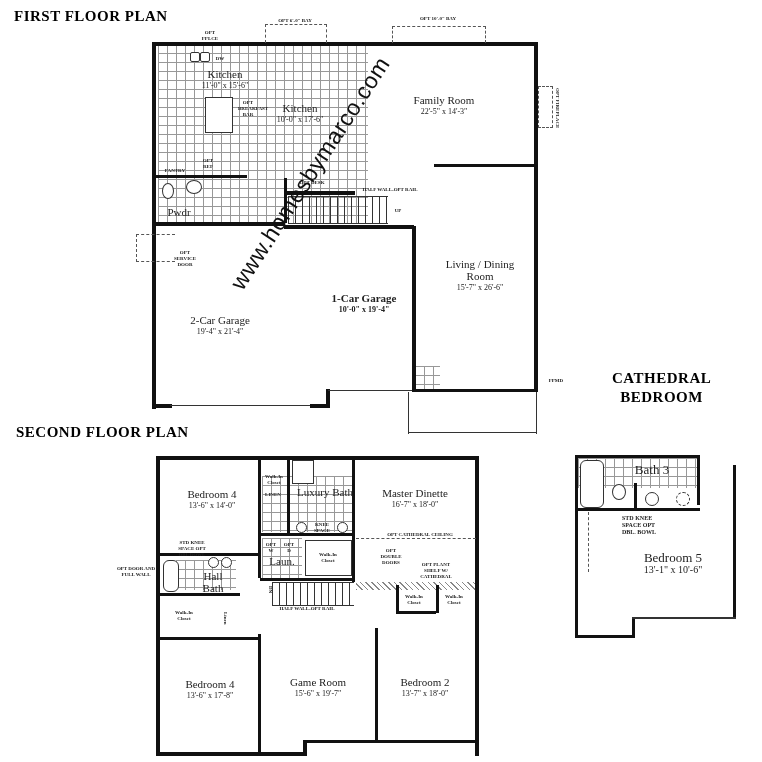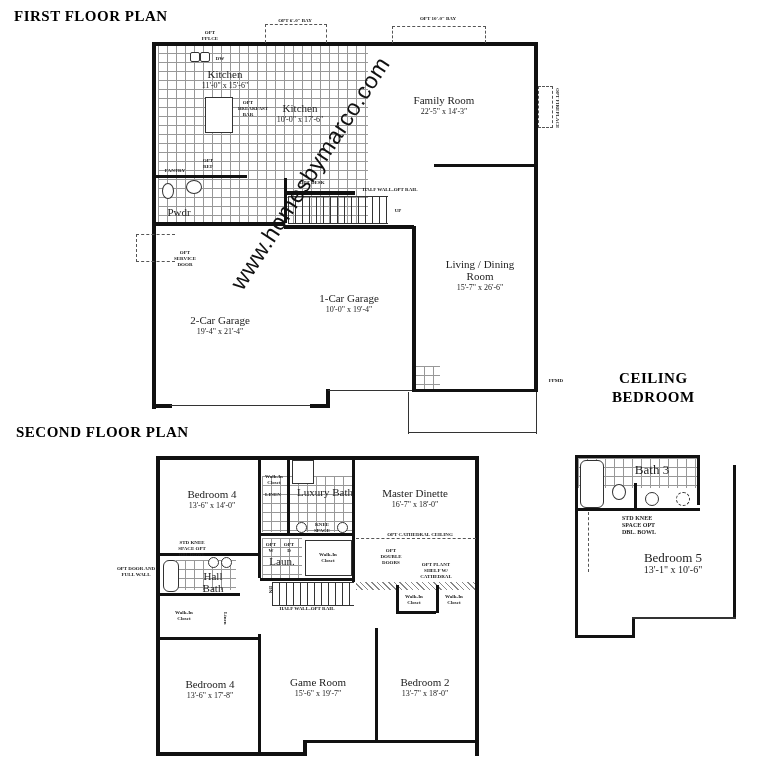--- a/index.html
+++ b/index.html
@@ -16,21 +16,21 @@
   .dashed{position:absolute;border:1px dashed #555;}
   .watermark{position:absolute;left:225px;top:280px;font-family:"Liberation Sans",sans-serif;font-size:23px;color:#111;transform:rotate(-57deg);transform-origin:left top;white-space:nowrap;letter-spacing:0.5px;}
   .fixture{position:absolute;border:1px solid #333;border-radius:50%;background:#fff;}
   .tub{position:absolute;border:1px solid #333;border-radius:6px;background:#fff;}
 </style>
 </head>
 <body>
 
 <div class="heading" style="left:14px;top:8px;">FIRST FLOOR PLAN</div>
 <div class="heading" style="left:16px;top:424px;">SECOND FLOOR PLAN</div>
-<div class="heading" style="left:612px;top:369px;text-align:center;white-space:pre-line;line-height:19px;">CEILING
+<div class="heading" style="left:612px;top:369px;text-align:center;white-space:pre-line;line-height:19px;">CATHEDRAL
 BEDROOM</div>
 
 <div>
 
   <div class="grid" style="left:158px;top:44px;width:210px;height:180px;"></div>
   <div class="grid" style="left:415px;top:366px;width:25px;height:26px;"></div>
 
   <div class="wall" style="left:152px;top:42px;width:385px;height:4px;"></div>
   <div class="wall" style="left:152px;top:42px;width:4px;height:185px;"></div>
   <div class="wall" style="left:534px;top:42px;width:4px;height:350px;"></div>
@@ -82,21 +82,21 @@
     <span class="dim">22'-5" x 14'-3"</span>
   </div>
   <div class="room-label" style="left:440px;top:258px;width:80px;">
     <span>Living / Dining Room</span>
     <span class="dim">15'-7" x 26'-6"</span>
   </div>
   <div class="room-label" style="left:175px;top:314px;width:90px;">
     <span>2-Car Garage</span>
     <span class="dim">19'-4" x 21'-4"</span>
   </div>
-  <div class="room-label" style="left:304px;top:292px;width:90px;">
+  <div class="room-label" style="left:319px;top:292px;width:90px;font-weight:bold;">
     <span>1-Car Garage</span>
     <span class="dim">10'-0" x 19'-4"</span>
   </div>
   <div class="room-label" style="left:164px;top:206px;width:30px;">
     <span>Pwdr</span>
   </div>
 
   <div class="note" style="left:270px;top:18px;width:50px;">OPT 6'-0" BAY</div>
   <div class="note" style="left:408px;top:16px;width:60px;">OPT 10'-0" BAY</div>
   <div class="note" style="left:198px;top:30px;width:24px;">OPT FPLCE</div>

